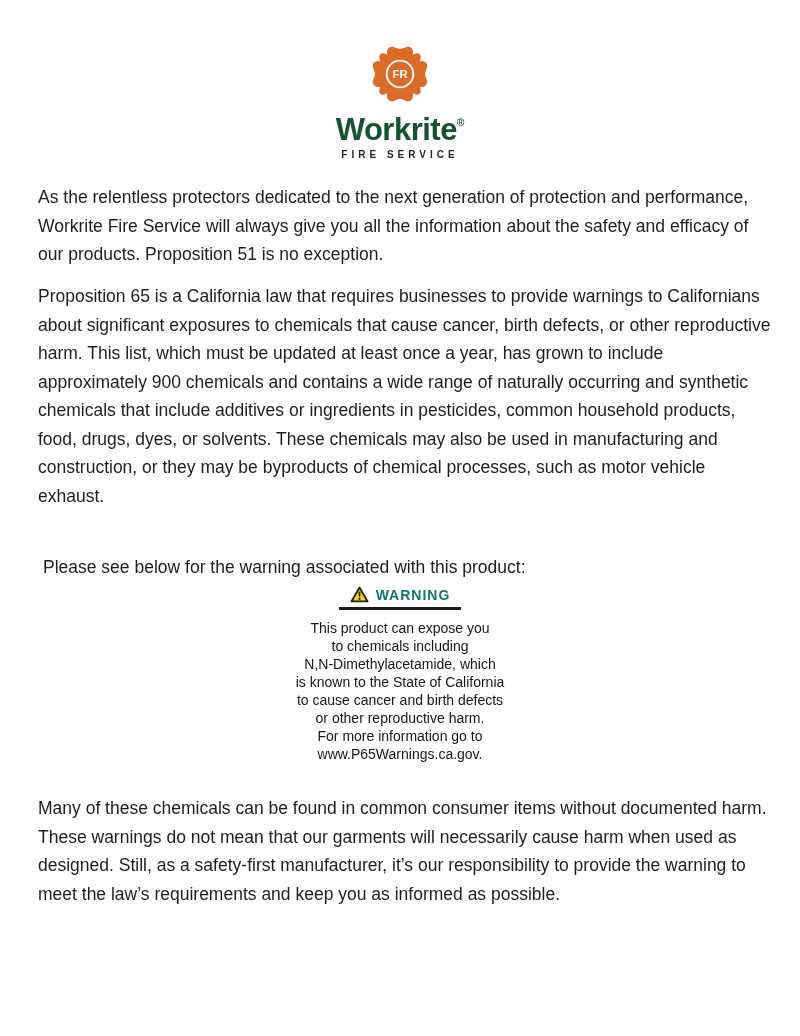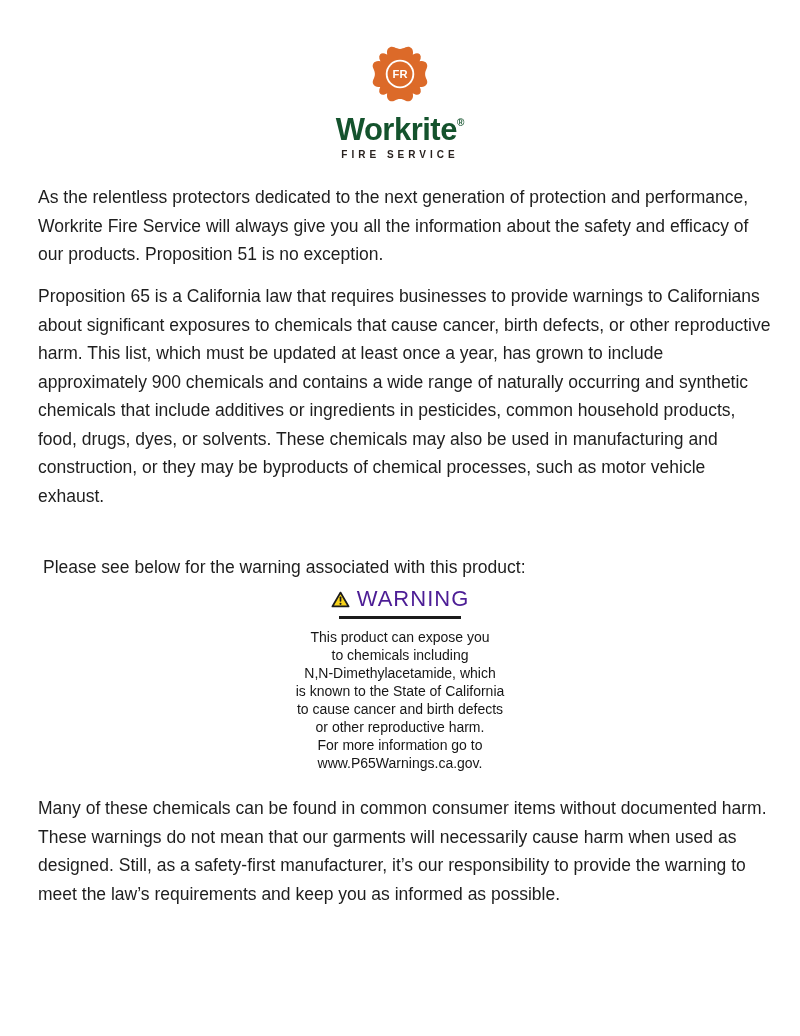--- a/index.html
+++ b/index.html
@@ -35,21 +35,21 @@
   .p3 { top:517px; padding-left:5px;margin-top:36px; }
   .p4 { top:794px; }
   .warning-block {
     position:absolute; top:586px; left:0; right:0;
     text-align:center; color:#161616;
   }
   .warning-header {
     display:flex; align-items:center; justify-content:center; gap:7px;
   }
   .warning-title {
-    font-size:22px; font-weight:400; letter-spacing:1px; color:#4c1d95;
+    font-size:14px; font-weight:700; letter-spacing:1px; color:#0f766e;
   }
   .warning-triangle-svg { width:19px; height:17px; display:block; }
   .warning-rule {
     width:122px; height:2.5px; background:#1b1b1b;
     margin:4px auto 9px auto;
   }
   .warning-lines { font-size:14px; font-weight:400; line-height:18px; color:#161616; }
 </style>
 </head>
 <body>

